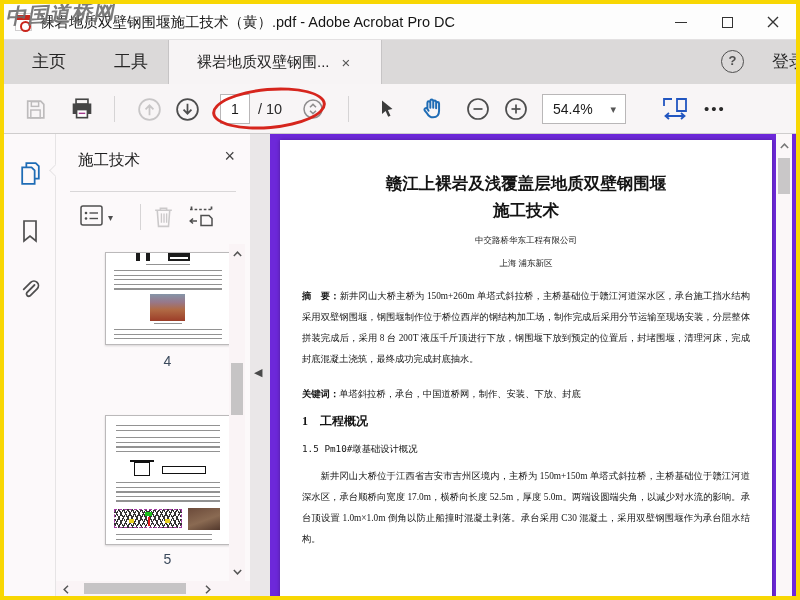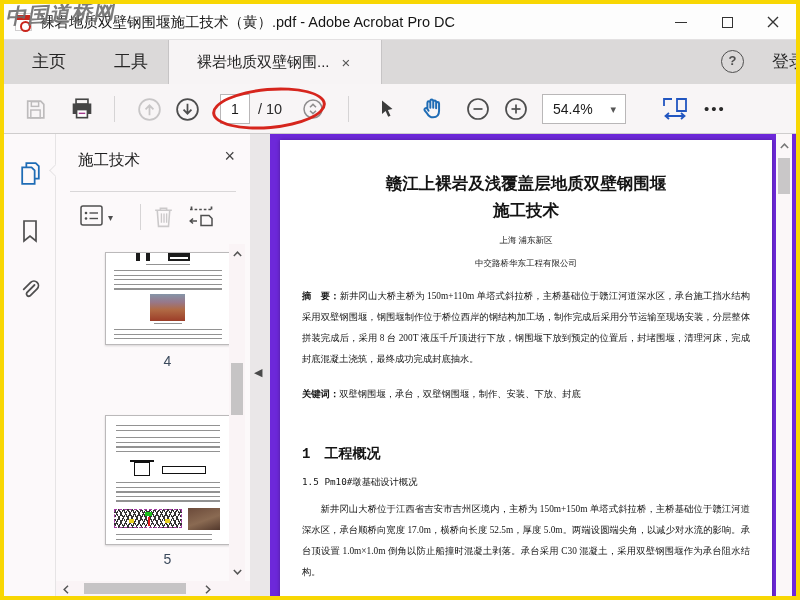--- a/index.html
+++ b/index.html
@@ -76,21 +76,21 @@
   .collapse-handle { position:absolute; left:4px; top:232px; font-size:11px; color:#4a4a4a; }
 
   .docarea { position:absolute; left:266px; right:0; top:0; bottom:0; background:#6d28d9; }
   .page { position:absolute; left:10px; top:6px; width:492px; height:470px; background:#fff; box-shadow:0 0 4px rgba(0,0,0,.3); overflow:hidden; }
   .doc { font-family:"Liberation Serif","DejaVu Serif",serif; color:#141414; padding:30px 22px 0 22px; }
   .doc-title { text-align:center; font-weight:bold; font-size:16.5px; line-height:27px; font-family:"Liberation Sans",sans-serif; }
   .doc-author { text-align:center; font-size:13.5px; margin-top:24px; }
   .doc-aff { text-align:center; font-size:8.5px; margin-top:11px; color:#222; }
   .doc-p { font-size:9.3px; line-height:21px; text-align:justify; margin-top:14px; }
   .doc-p b { font-family:"Liberation Sans",sans-serif; }
-  .doc-h1 { font-size:14px; font-weight:bold; margin-top:40px; font-family:Liberation Mono, monospace; }
+  .doc-h1 { font-size:12px; font-weight:bold; margin-top:8px; font-family:Liberation Serif, serif; }
   .doc-h2 { font-size:9.3px; margin-top:13px; font-family:"DejaVu Sans Mono",monospace; }
   .indent { text-indent:2em; margin-top:10px; }
 
   .doc-vscroll { position:absolute; right:4px; top:0; bottom:0; width:16px; background:#fbf7f8; }
   .doc-vthumb { position:absolute; left:2px; top:24px; width:12px; height:36px; background:#c9c7c8; }
 
   svg { display:block; }
 </style>
 </head>
 <body>
@@ -328,24 +328,24 @@
     </div>
 
     <div class="divider">
       <div class="collapse-handle">◀</div>
     </div>
 
     <div class="docarea">
       <div class="page doc">
         <div class="doc-title">赣江上裸岩及浅覆盖层地质双壁钢围堰</div>
         <div class="doc-title">施工技术</div>
+        <div class="doc-aff">中交路桥华东工程有限公司</div>
         <div class="doc-aff">上海 浦东新区</div>
-        <div class="doc-aff">中交路桥华东工程有限公司</div>
-        <div class="doc-p" style="margin-top:16px"><b>摘　要：</b><span>新井冈山大桥主桥为 150m+110m 单塔式斜拉桥，主桥基础位于赣江河道深水区，承台施工挡水结构采用双壁钢围堰，钢围堰制作位于桥位西岸的钢结构加工场，制作完成后采用分节运输至现场安装，分层整体拼装完成后，采用 8 台 200T 液压千斤顶进行下放，钢围堰下放到预定的位置后，封堵围堰，清理河床，完成封底混凝土浇筑，最终成功完成封底抽水。</span></div>
-        <div class="doc-p"><b>关键词：</b><span>双壁钢围堰，承台，双壁钢围堰，制作、安装、下放、封底</span></div>
+        <div class="doc-p" style="margin-top:16px"><b>摘　要：</b><span>新井冈山大桥主桥为 150m+260m 单塔式斜拉桥，主桥基础位于赣江河道深水区，承台施工挡水结构采用双壁钢围堰，钢围堰制作位于桥位西岸的钢结构加工场，制作完成后采用分节运输至现场安装，分层整体拼装完成后，采用 8 台 200T 液压千斤顶进行下放，钢围堰下放到预定的位置后，封堵围堰，清理河床，完成封底混凝土浇筑，最终成功完成封底抽水。</span></div>
+        <div class="doc-p"><b>关键词：</b><span>单塔斜拉桥，承台，中国道桥网，制作、安装、下放、封底</span></div>
         <div class="doc-h1">1　工程概况</div>
         <div class="doc-h2">1.5 Pm10#墩基础设计概况</div>
         <div class="doc-p indent">新井冈山大桥位于江西省吉安市吉州区境内，主桥为 150m+150m 单塔式斜拉桥，主桥基础位于赣江河道深水区，承台顺桥向宽度 17.0m，横桥向长度 52.5m，厚度 5.0m。两端设圆端尖角，以减少对水流的影响。承台顶设置 1.0m×1.0m 倒角以防止船撞时混凝土剥落。承台采用 C30 混凝土，采用双壁钢围堰作为承台阻水结构。</div>
 
       </div>
 
       <div class="doc-vscroll">
         <div class="scroll-arrow" style="top:4px">
           <svg width="11" height="8" viewBox="0 0 12 8">
               <path d="M2 6.2 6 2 10 6.2" fill="none" stroke="#777" stroke-width="1.6"></path>

